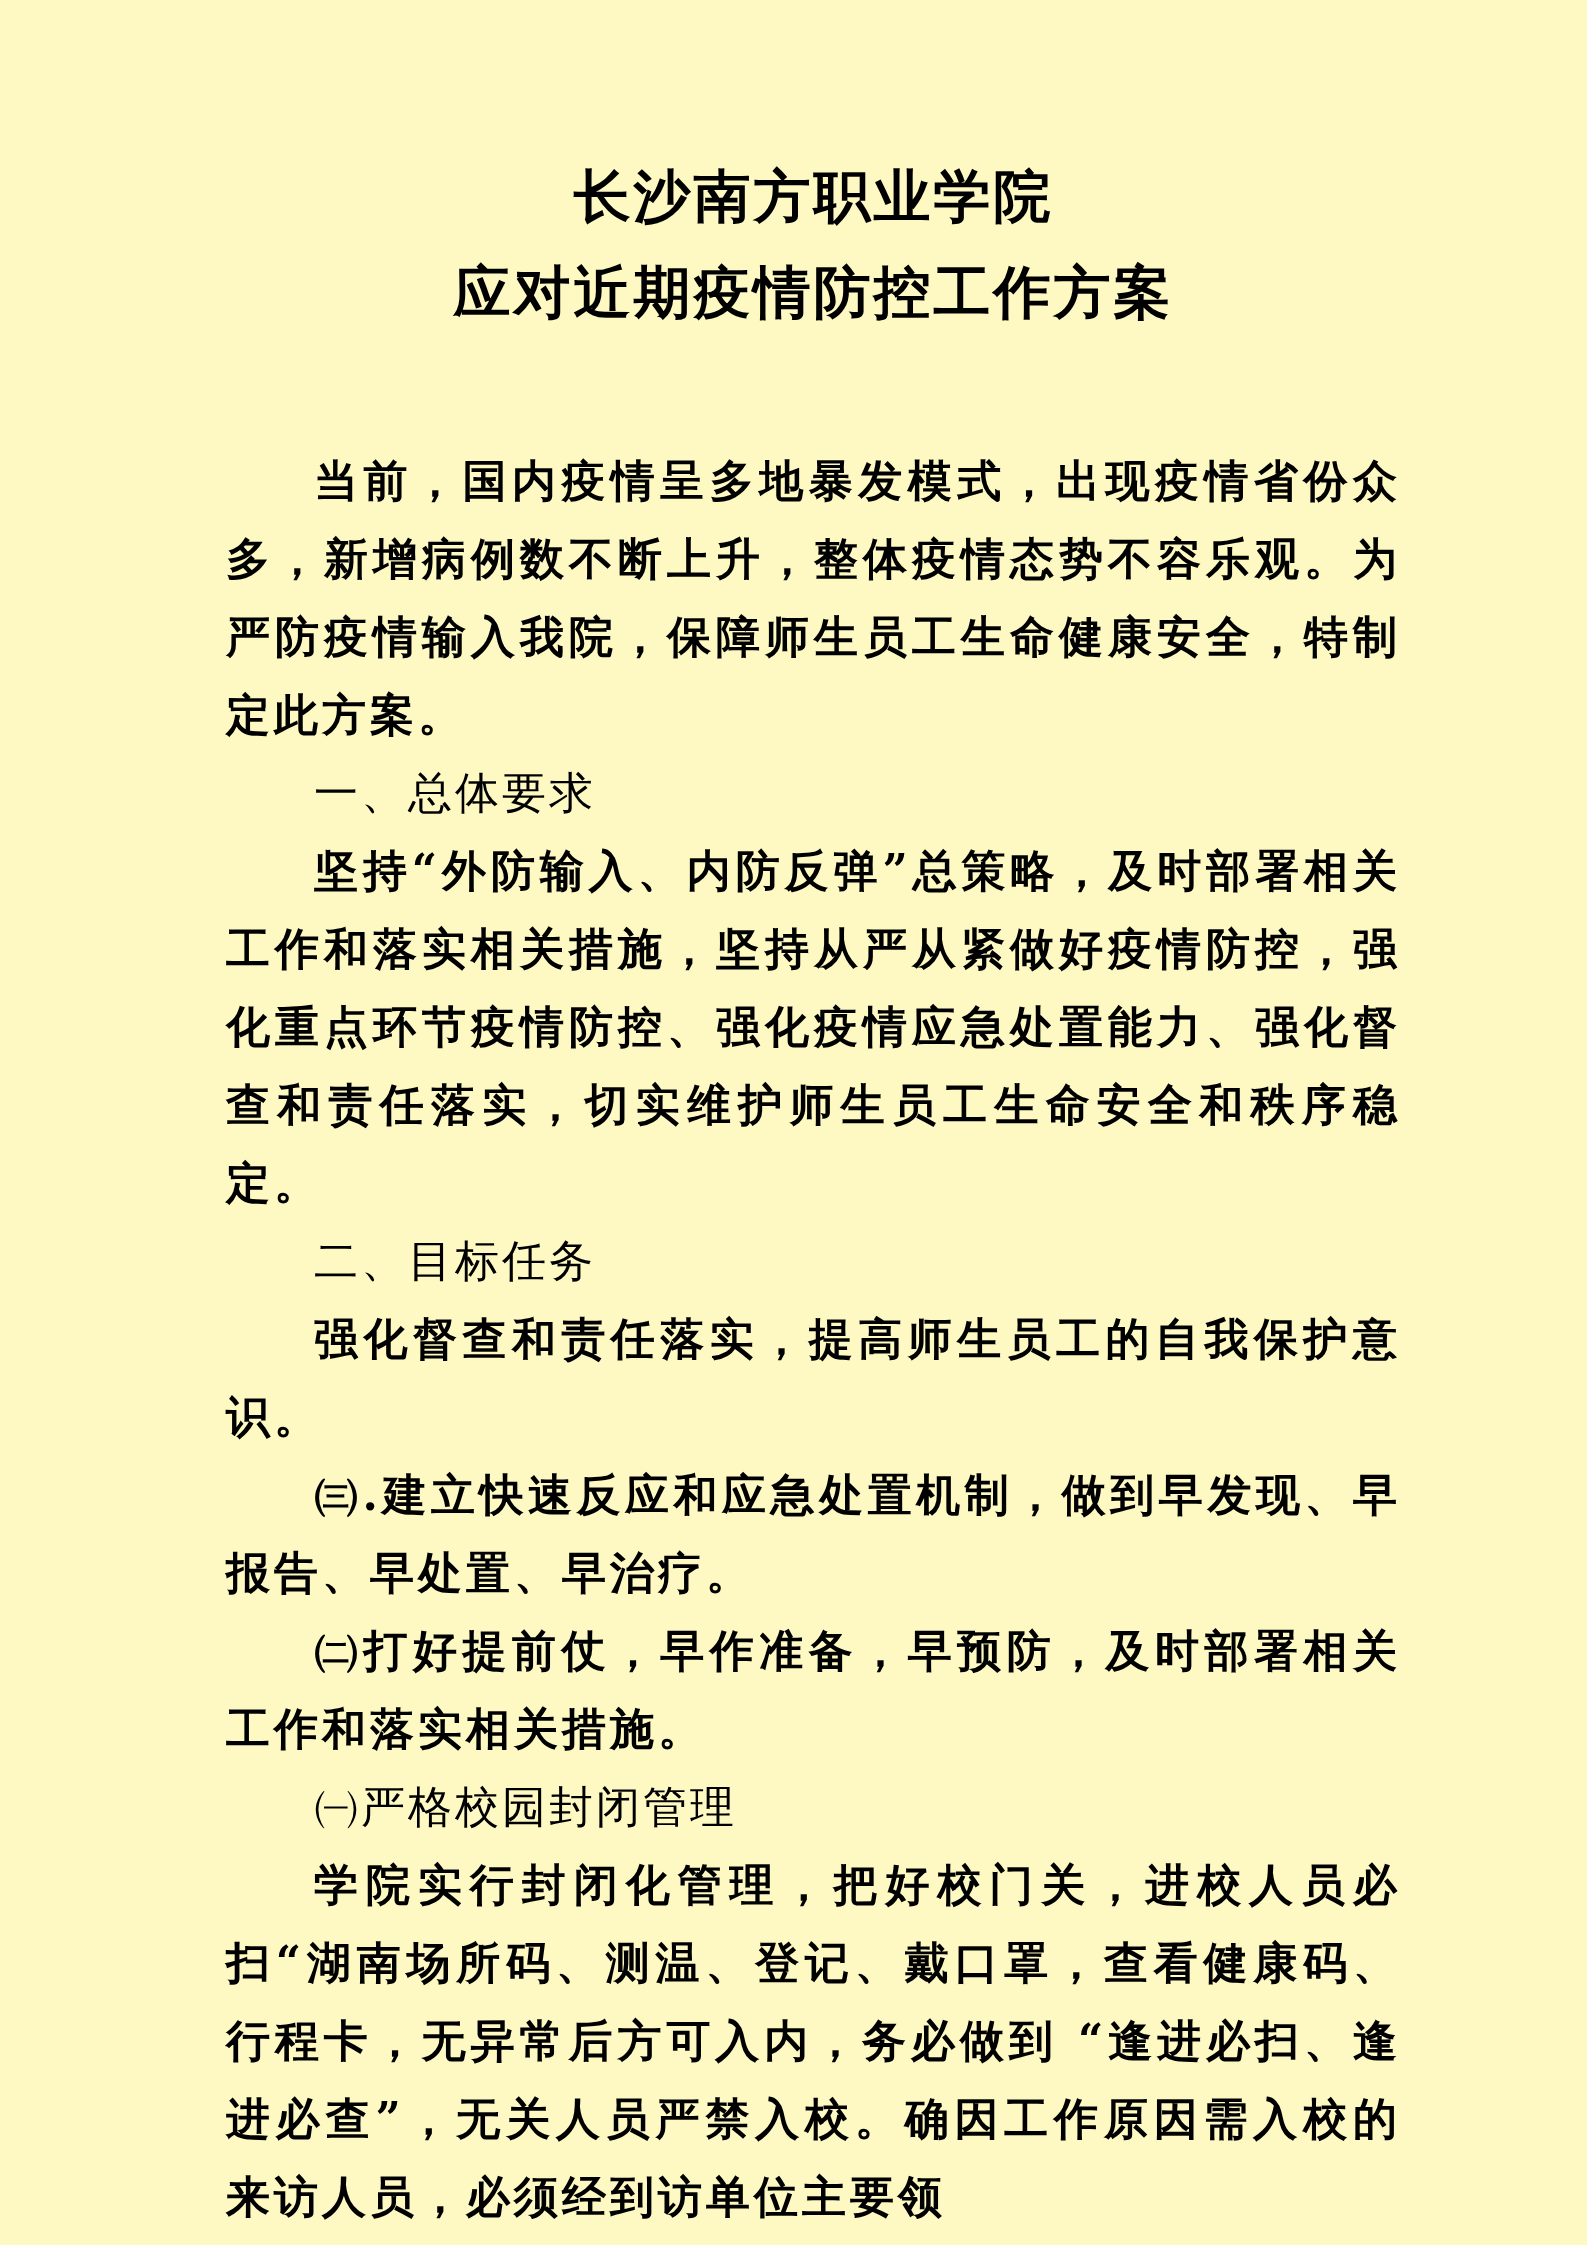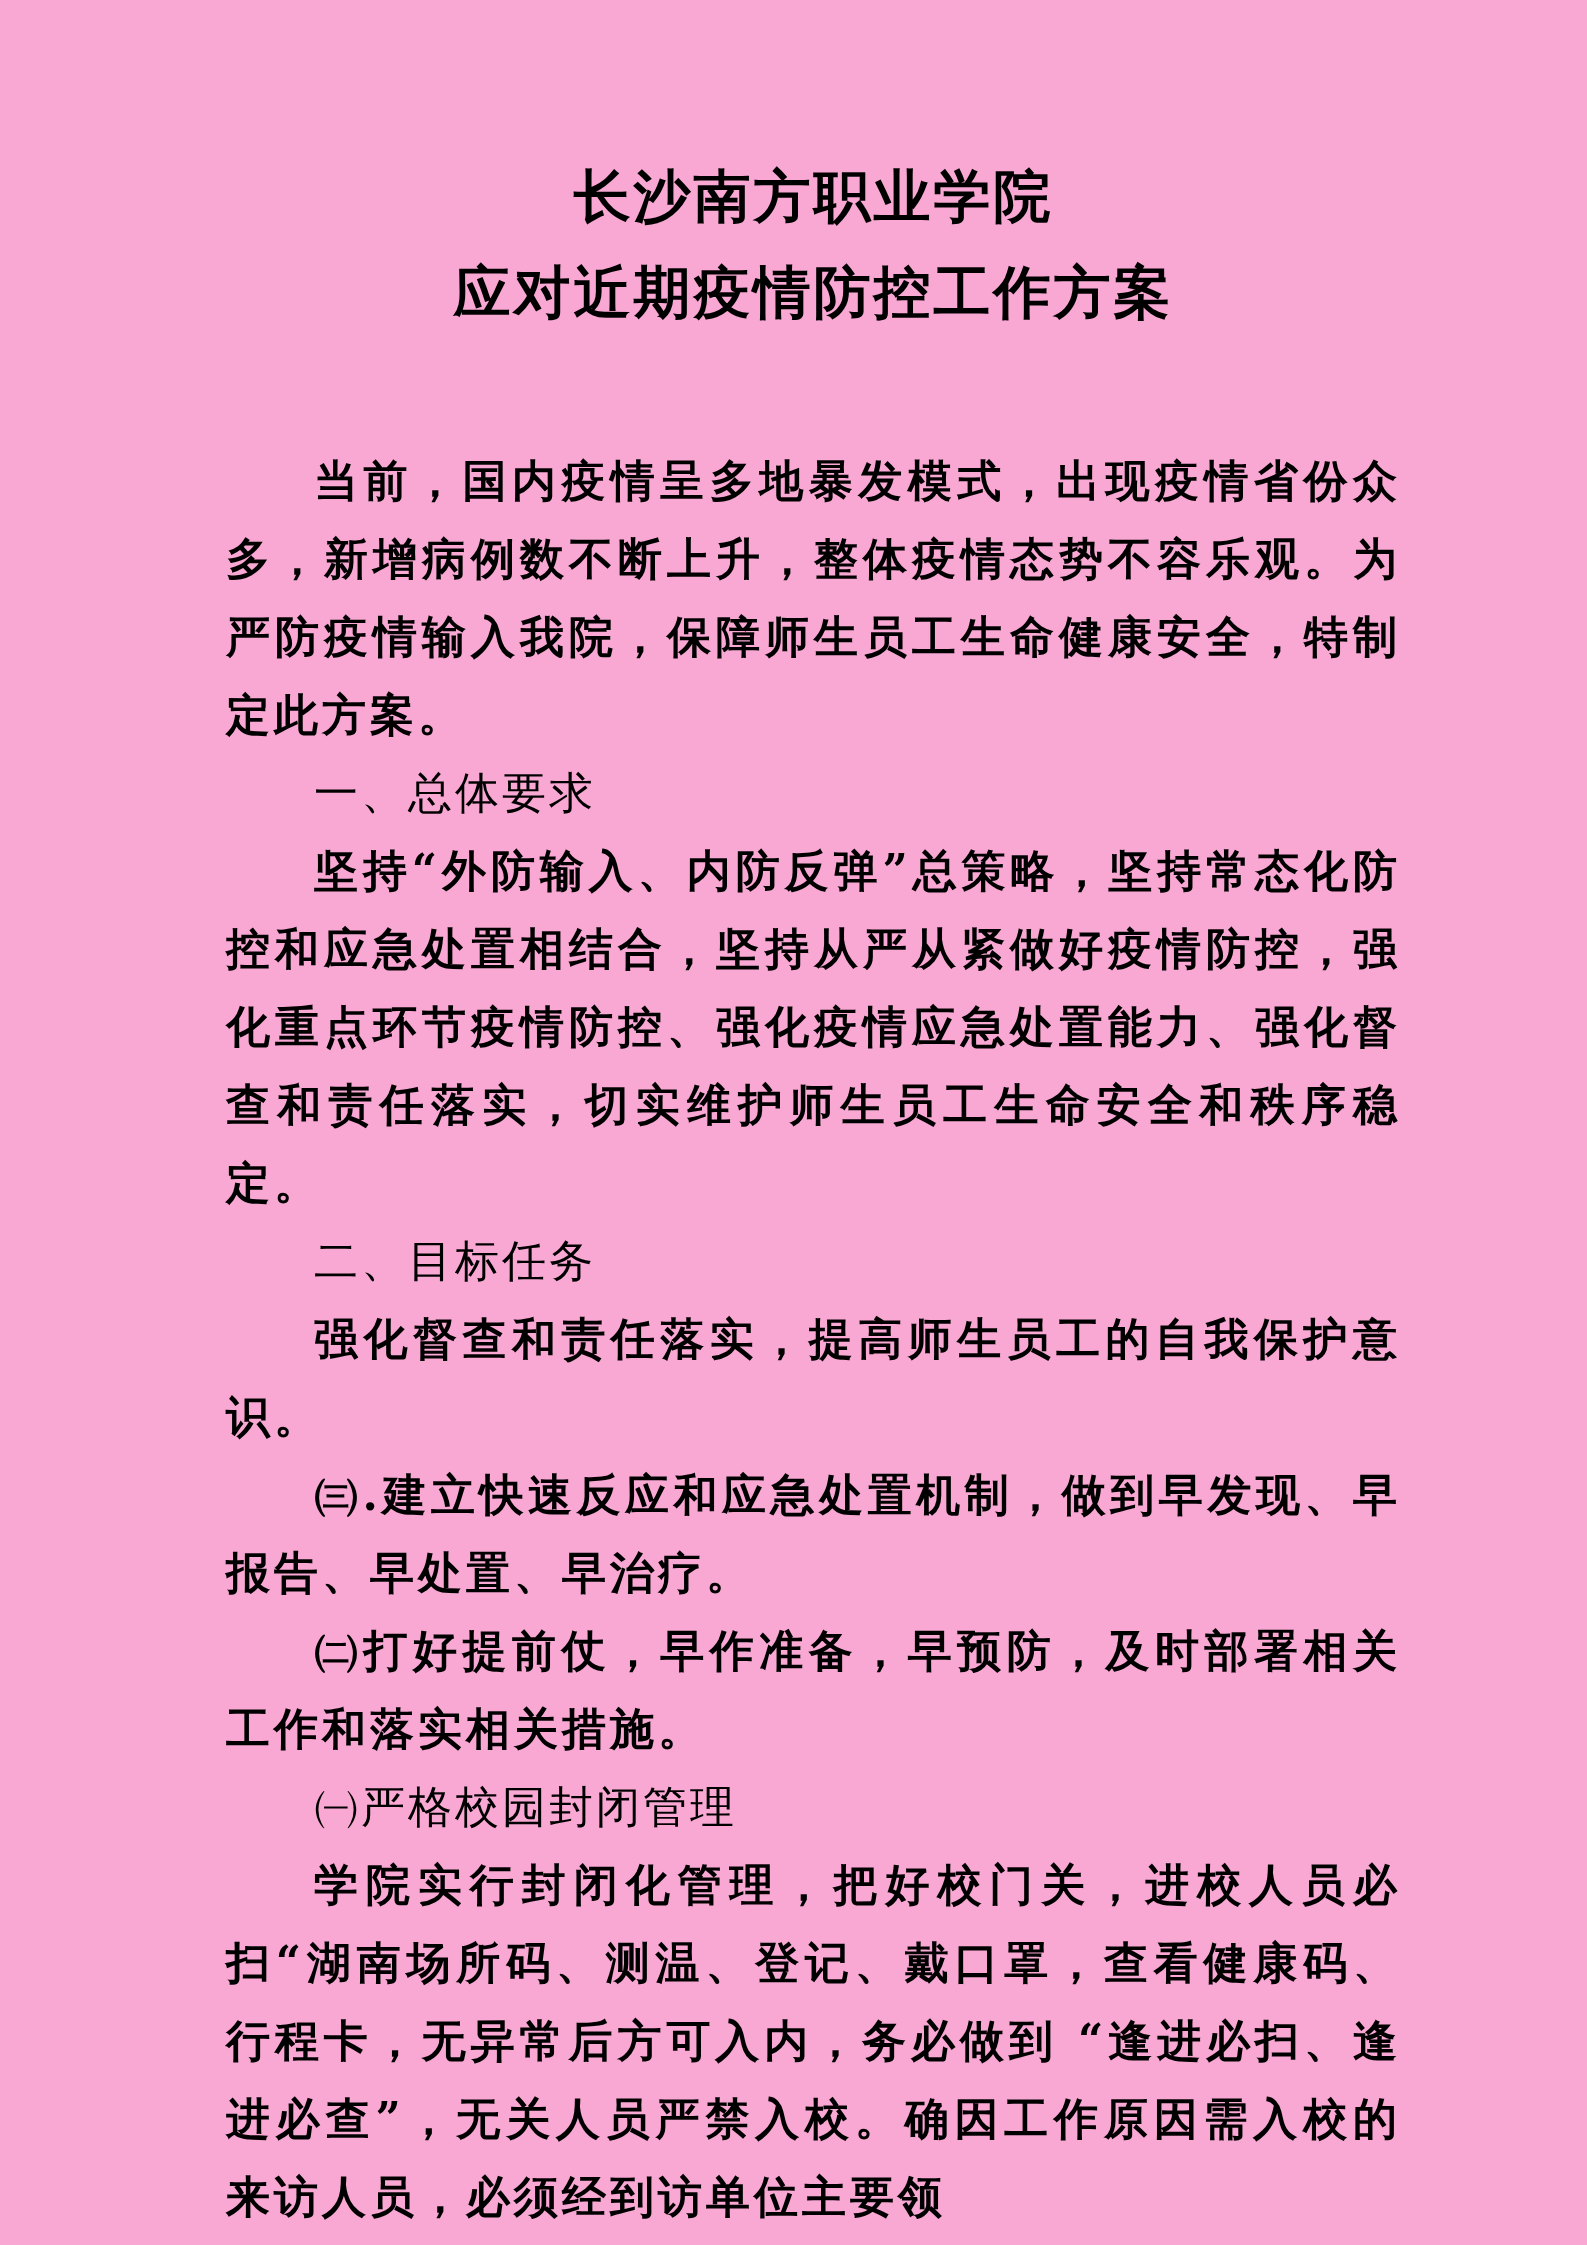--- a/index.html
+++ b/index.html
@@ -5,21 +5,21 @@
   html, body {
     margin: 0;
     padding: 0;
     background: #ffffff;
   }
   .page {
     position: relative;
     width: 1587px;
     height: 2245px;
     box-sizing: border-box;
-    background: #f9a8d4;
+    background: #fef9c3;
     color: #000000;
     padding: 148px 186px 16px 226px;
     overflow: hidden;
   }
   .doc-title {
     margin: 0 0 102px 0;
     text-align: center;
     font-family: "DejaVu Serif", "Liberation Serif", serif;
     font-weight: bold;
     font-size: 57px;
@@ -54,21 +54,21 @@
 <body>
 
 <div class="page">
   <h1 class="doc-title">
     <span class="title-line">长沙南方职业学院</span>
     <span class="title-line">应对近期疫情防控工作方案</span>
   </h1>
   <div class="doc-body" id="doc-body">
       <p class="block paragraph">当前，国内疫情呈多地暴发模式，出现疫情省份众多，新增病例数不断上升，整体疫情态势不容乐观。为严防疫情输入我院，保障师生员工生命健康安全，特制定此方案。</p>
       <p class="block heading">一、总体要求</p>
-      <p class="block paragraph">坚持“外防输入、内防反弹”总策略，坚持常态化防控和应急处置相结合，坚持从严从紧做好疫情防控，强化重点环节疫情防控、强化疫情应急处置能力、强化督查和责任落实，切实维护师生员工生命安全和秩序稳定。</p>
+      <p class="block paragraph">坚持“外防输入、内防反弹”总策略，及时部署相关工作和落实相关措施，坚持从严从紧做好疫情防控，强化重点环节疫情防控、强化疫情应急处置能力、强化督查和责任落实，切实维护师生员工生命安全和秩序稳定。</p>
       <p class="block heading">二、目标任务</p>
       <p class="block paragraph">强化督查和责任落实，提高师生员工的自我保护意识。</p>
       <p class="block paragraph">㈢.建立快速反应和应急处置机制，做到早发现、早报告、早处置、早治疗。</p>
       <p class="block paragraph">㈡打好提前仗，早作准备，早预防，及时部署相关工作和落实相关措施。</p>
       <p class="block subheading">㈠严格校园封闭管理</p>
       <p class="block paragraph">学院实行封闭化管理，把好校门关，进校人员必扫“湖南场所码、测温、登记、戴口罩，查看健康码、行程卡，无异常后方可入内，务必做到 “逢进必扫、逢进必查”，无关人员严禁入校。确因工作原因需入校的来访人员，必须经到访单位主要领</p>
     </div>
 </div>
 
 </body></html>

